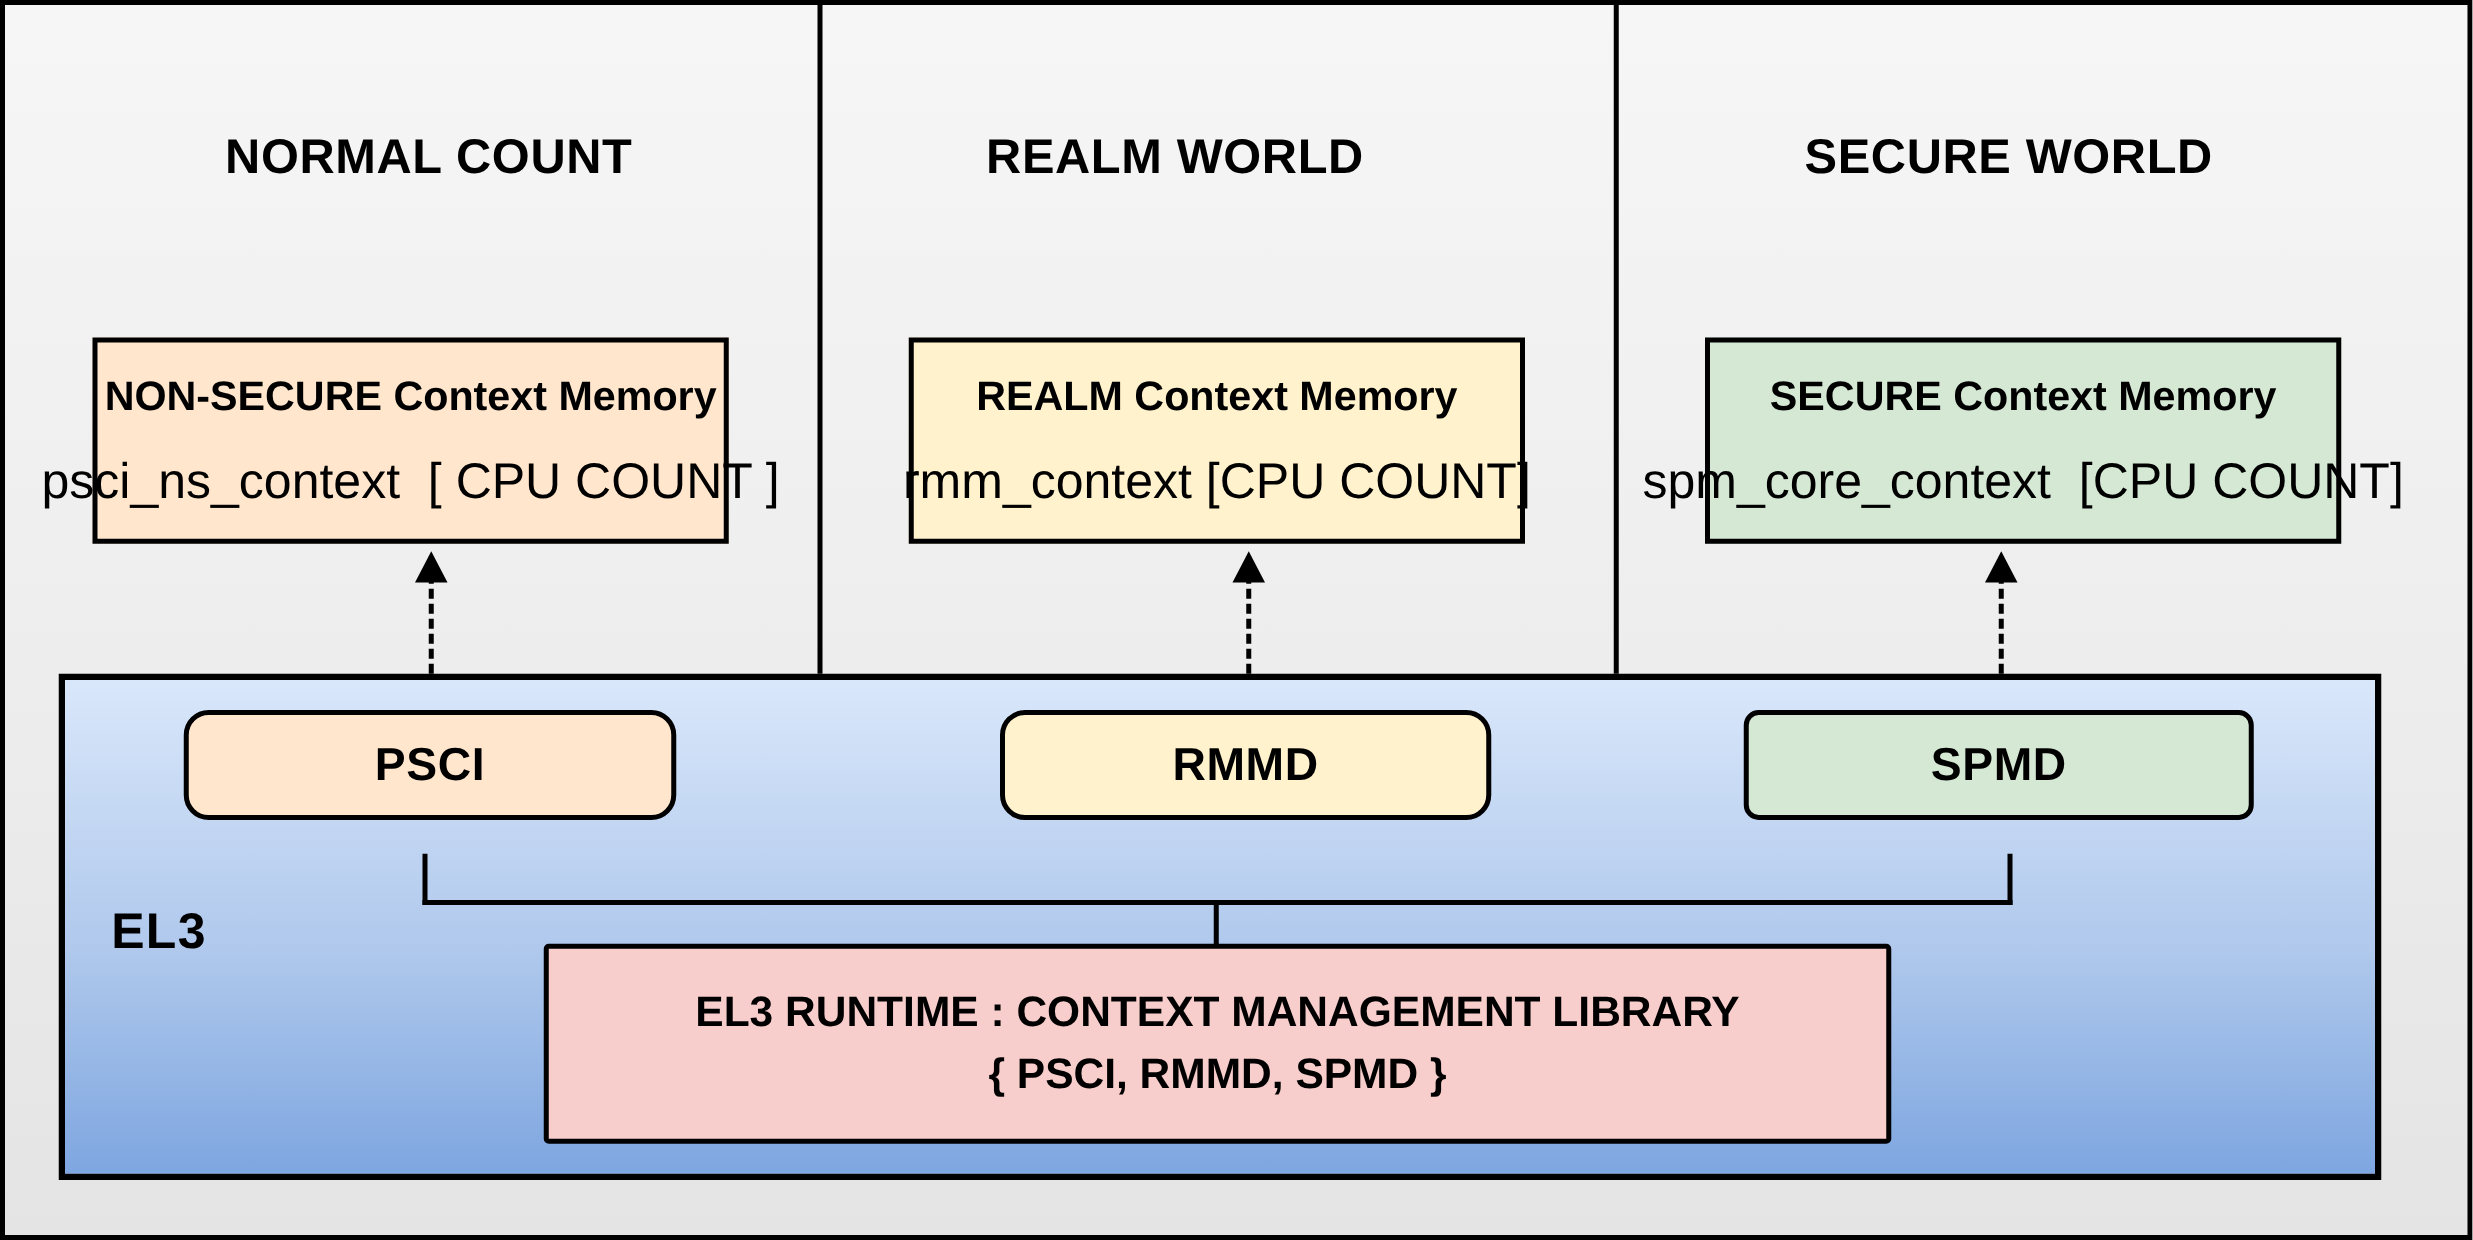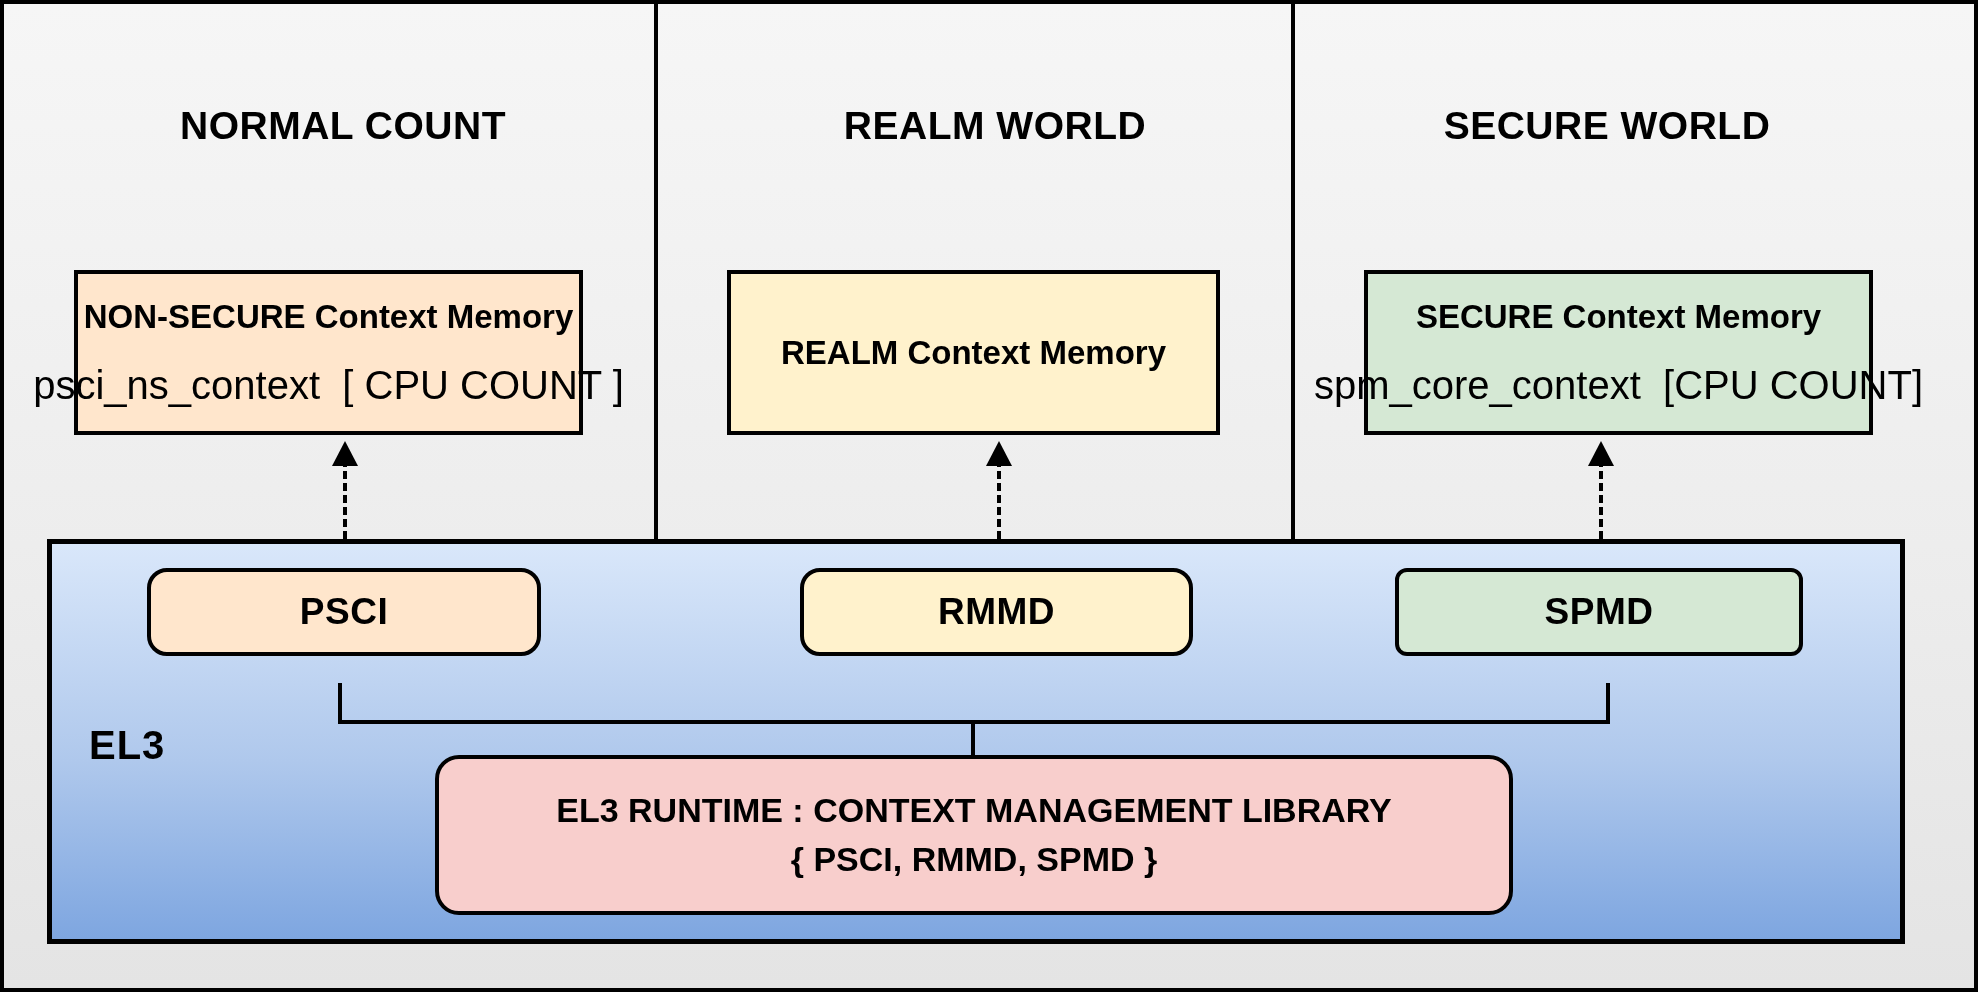--- a/index.html
+++ b/index.html
@@ -12,21 +12,21 @@
   }
   .divider { position:absolute; top:0; width:4px; height:535px; background:#000; }
   .divider1 { left:650px; }
   .divider2 { left:1287px; }
 
   .world-title {
     position:absolute; top:100px; transform:translateX(-50%);
     font-size:39px; font-weight:bold; letter-spacing:0.5px; white-space:nowrap;
   }
   .wt-normal { left:339px; }
-  .wt-realm  { left:991px; }
+  .wt-realm  { left:936px; }
   .wt-secure { left:1603px; }
 
   .mem-box {
     position:absolute; top:266px; height:165px; box-sizing:border-box;
     border:4px solid #000;
     display:flex; flex-direction:column; align-items:center; justify-content:center;
     gap:27px; text-align:center; white-space:nowrap;
   }
   .mem-ns  { left:70px;   width:509px; background:#FFE6CC; }
   .mem-re  { left:723px;  width:493px; background:#FFF2CC; }
@@ -67,21 +67,21 @@
   .disp-spmd { left:1391px; width:408px; background:#D5E8D4;border-radius:12px; }
 
   .conn { position:absolute; background:#000; }
   .conn-v-psci   { left:334px;  top:679px; width:4px;    height:41px; }
   .conn-v-spmd   { left:1602px; top:679px; width:4px;    height:41px; }
   .conn-h-bus    { left:334px;  top:716px; width:1272px; height:4px;  }
   .conn-v-center { left:967px;  top:720px; width:4px;    height:35px; }
 
   .runtime-box {
     position:absolute; left:431px; top:751px; width:1078px; height:160px;
-    box-sizing:border-box; border:4px solid #000; border-radius:24px;
+    box-sizing:border-box; border:4px solid #000; border-radius:4px;
     background:#F8CECC;
     display:flex; flex-direction:column; align-items:center; justify-content:center;
     gap:10px; text-align:center;
   }
   .runtime-line { font-size:34px; font-weight:bold; white-space:nowrap; }
 </style>
 </head>
 <body>
 
 <div class="canvas">
@@ -92,20 +92,21 @@
   <div class="world-title wt-normal">NORMAL COUNT</div>
   <div class="world-title wt-realm">REALM WORLD</div>
   <div class="world-title wt-secure">SECURE WORLD</div>
 
   <div class="mem-box mem-ns">
     <div class="mem-title">NON-SECURE Context Memory</div>
     <div class="mem-subtitle">psci_ns_context  [ CPU COUNT ]</div>
   </div>
   <div class="mem-box mem-re">
     <div class="mem-title">REALM Context Memory</div>
+    <div class="mem-subtitle">rmm_context [CPU COUNT]</div>
   </div>
   <div class="mem-box mem-se">
     <div class="mem-title">SECURE Context Memory</div>
     <div class="mem-subtitle">spm_core_context  [CPU COUNT]</div>
   </div>
 
   <div class="arrow ar1">
     <div class="head head-up"></div>
     <div class="arrow-line"></div>
     <div class="head head-down"></div>

